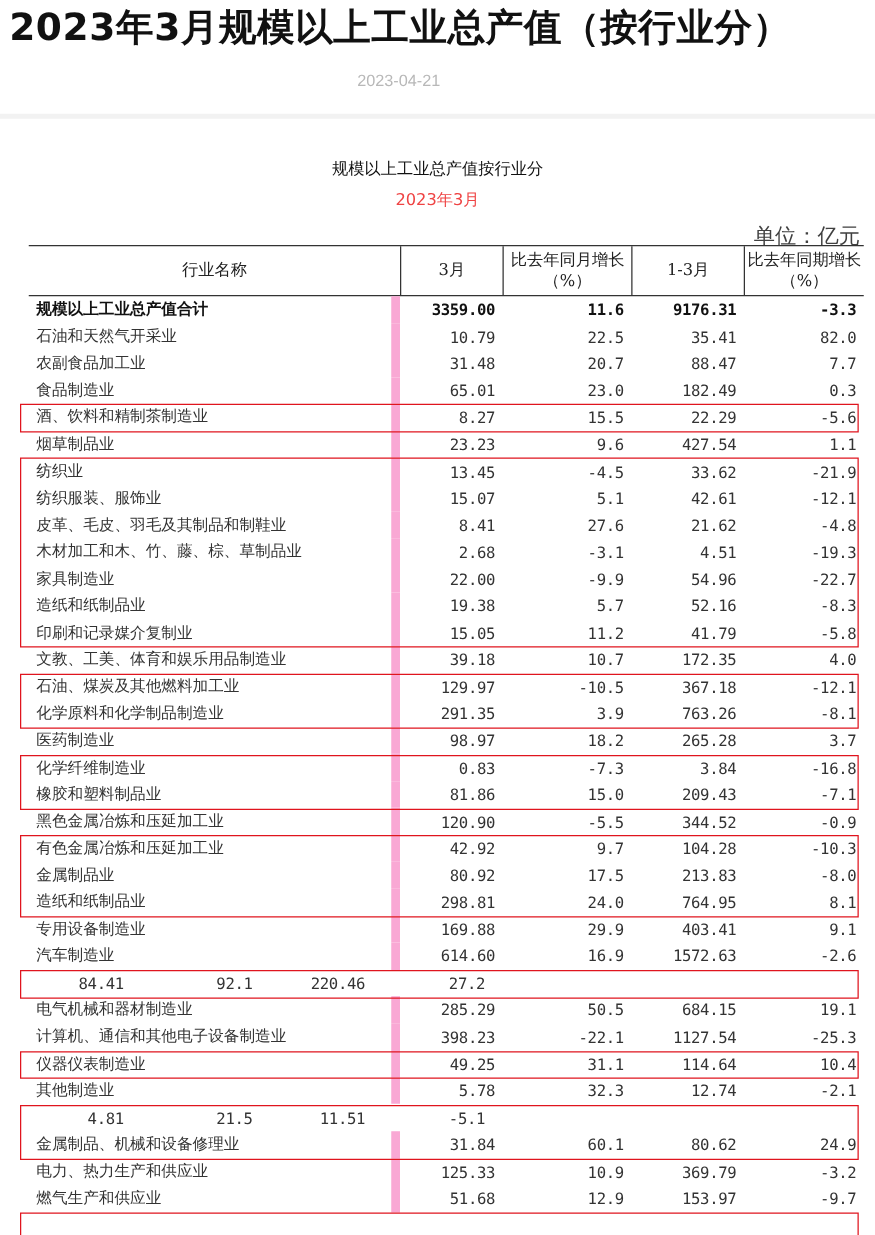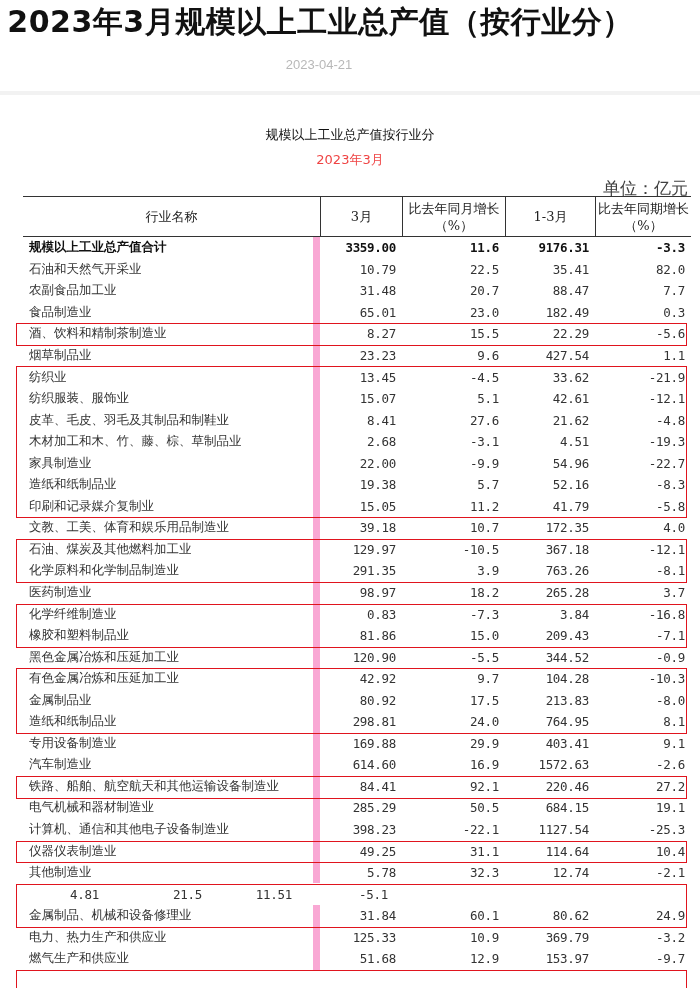--- a/index.html
+++ b/index.html
@@ -218,21 +218,20 @@
         <div class="c4 num">9.1</div>
       </div>
       <div class="row">
         <div class="c0">汽车制造业</div>
         <div class="c1 num">614.60</div>
         <div class="c2 num">16.9</div>
         <div class="c3 num">1572.63</div>
         <div class="c4 num">-2.6</div>
       </div>
       <div class="row">
-        <div class="c0">铁路、船舶、航空航天和其他运输设备制造业</div>
         <div class="c1 num">84.41</div>
         <div class="c2 num">92.1</div>
         <div class="c3 num">220.46</div>
         <div class="c4 num">27.2</div>
       </div>
       <div class="row">
         <div class="c0">电气机械和器材制造业</div>
         <div class="c1 num">285.29</div>
         <div class="c2 num">50.5</div>
         <div class="c3 num">684.15</div>

